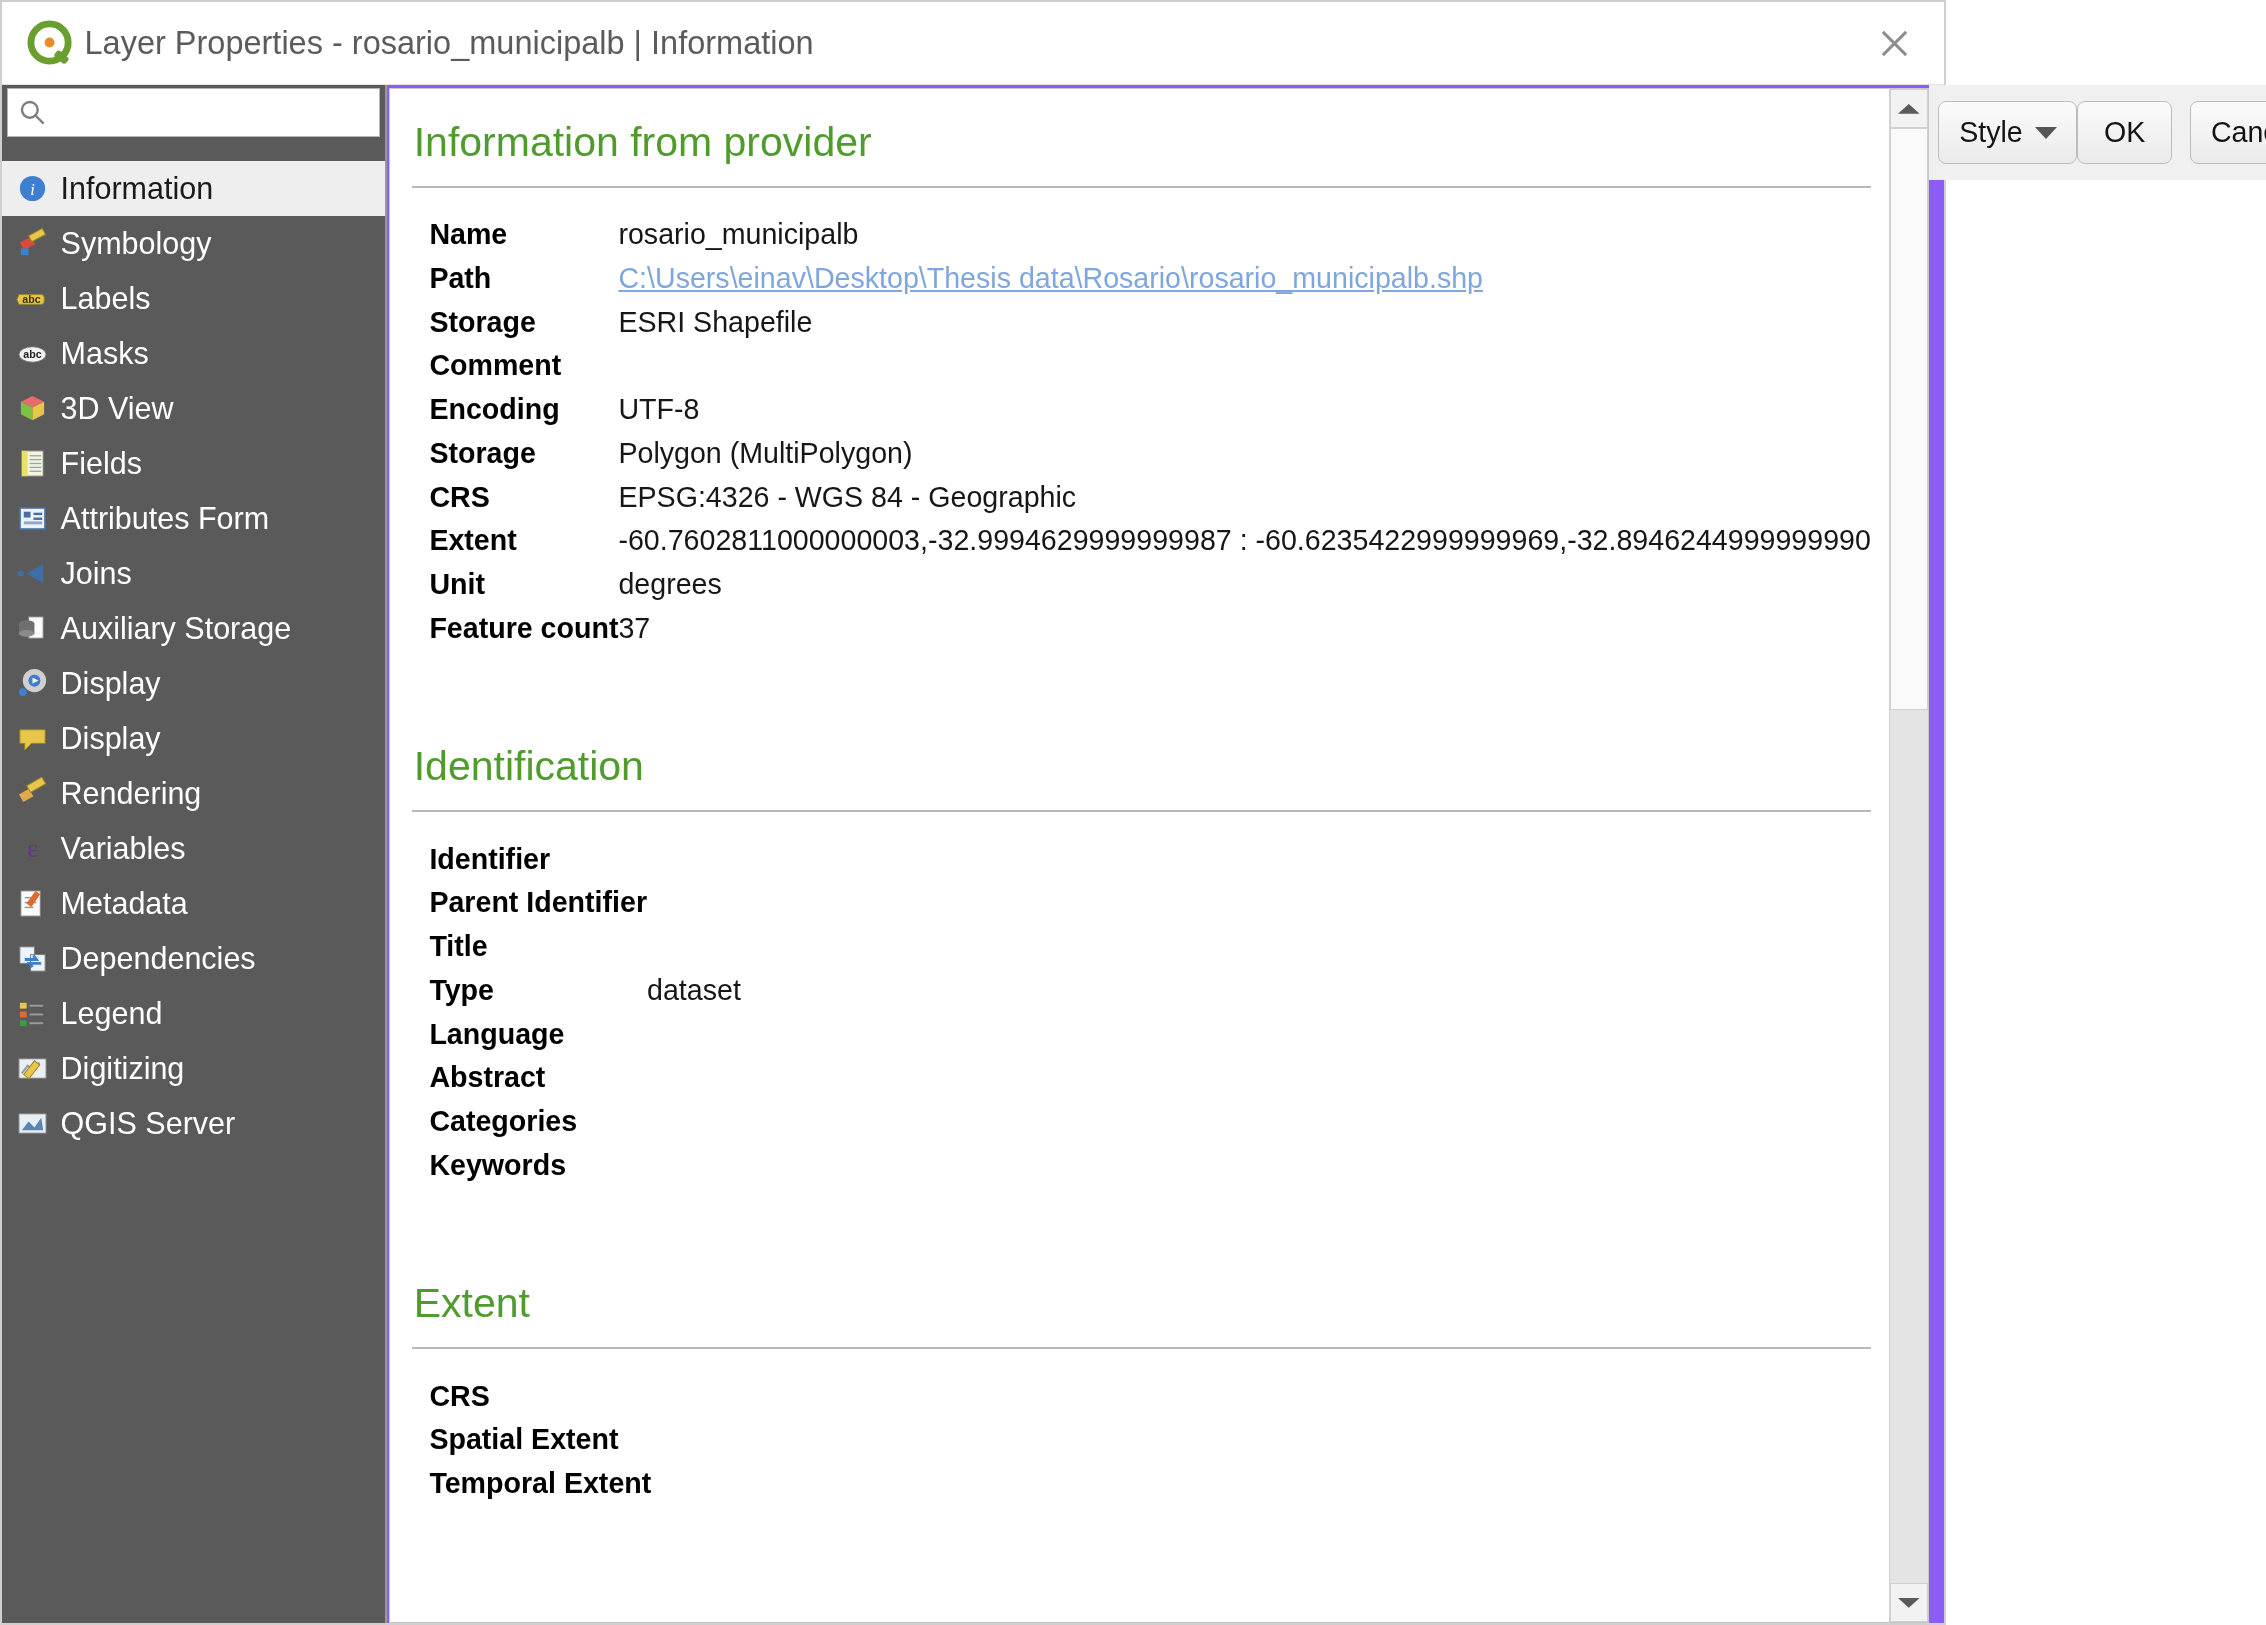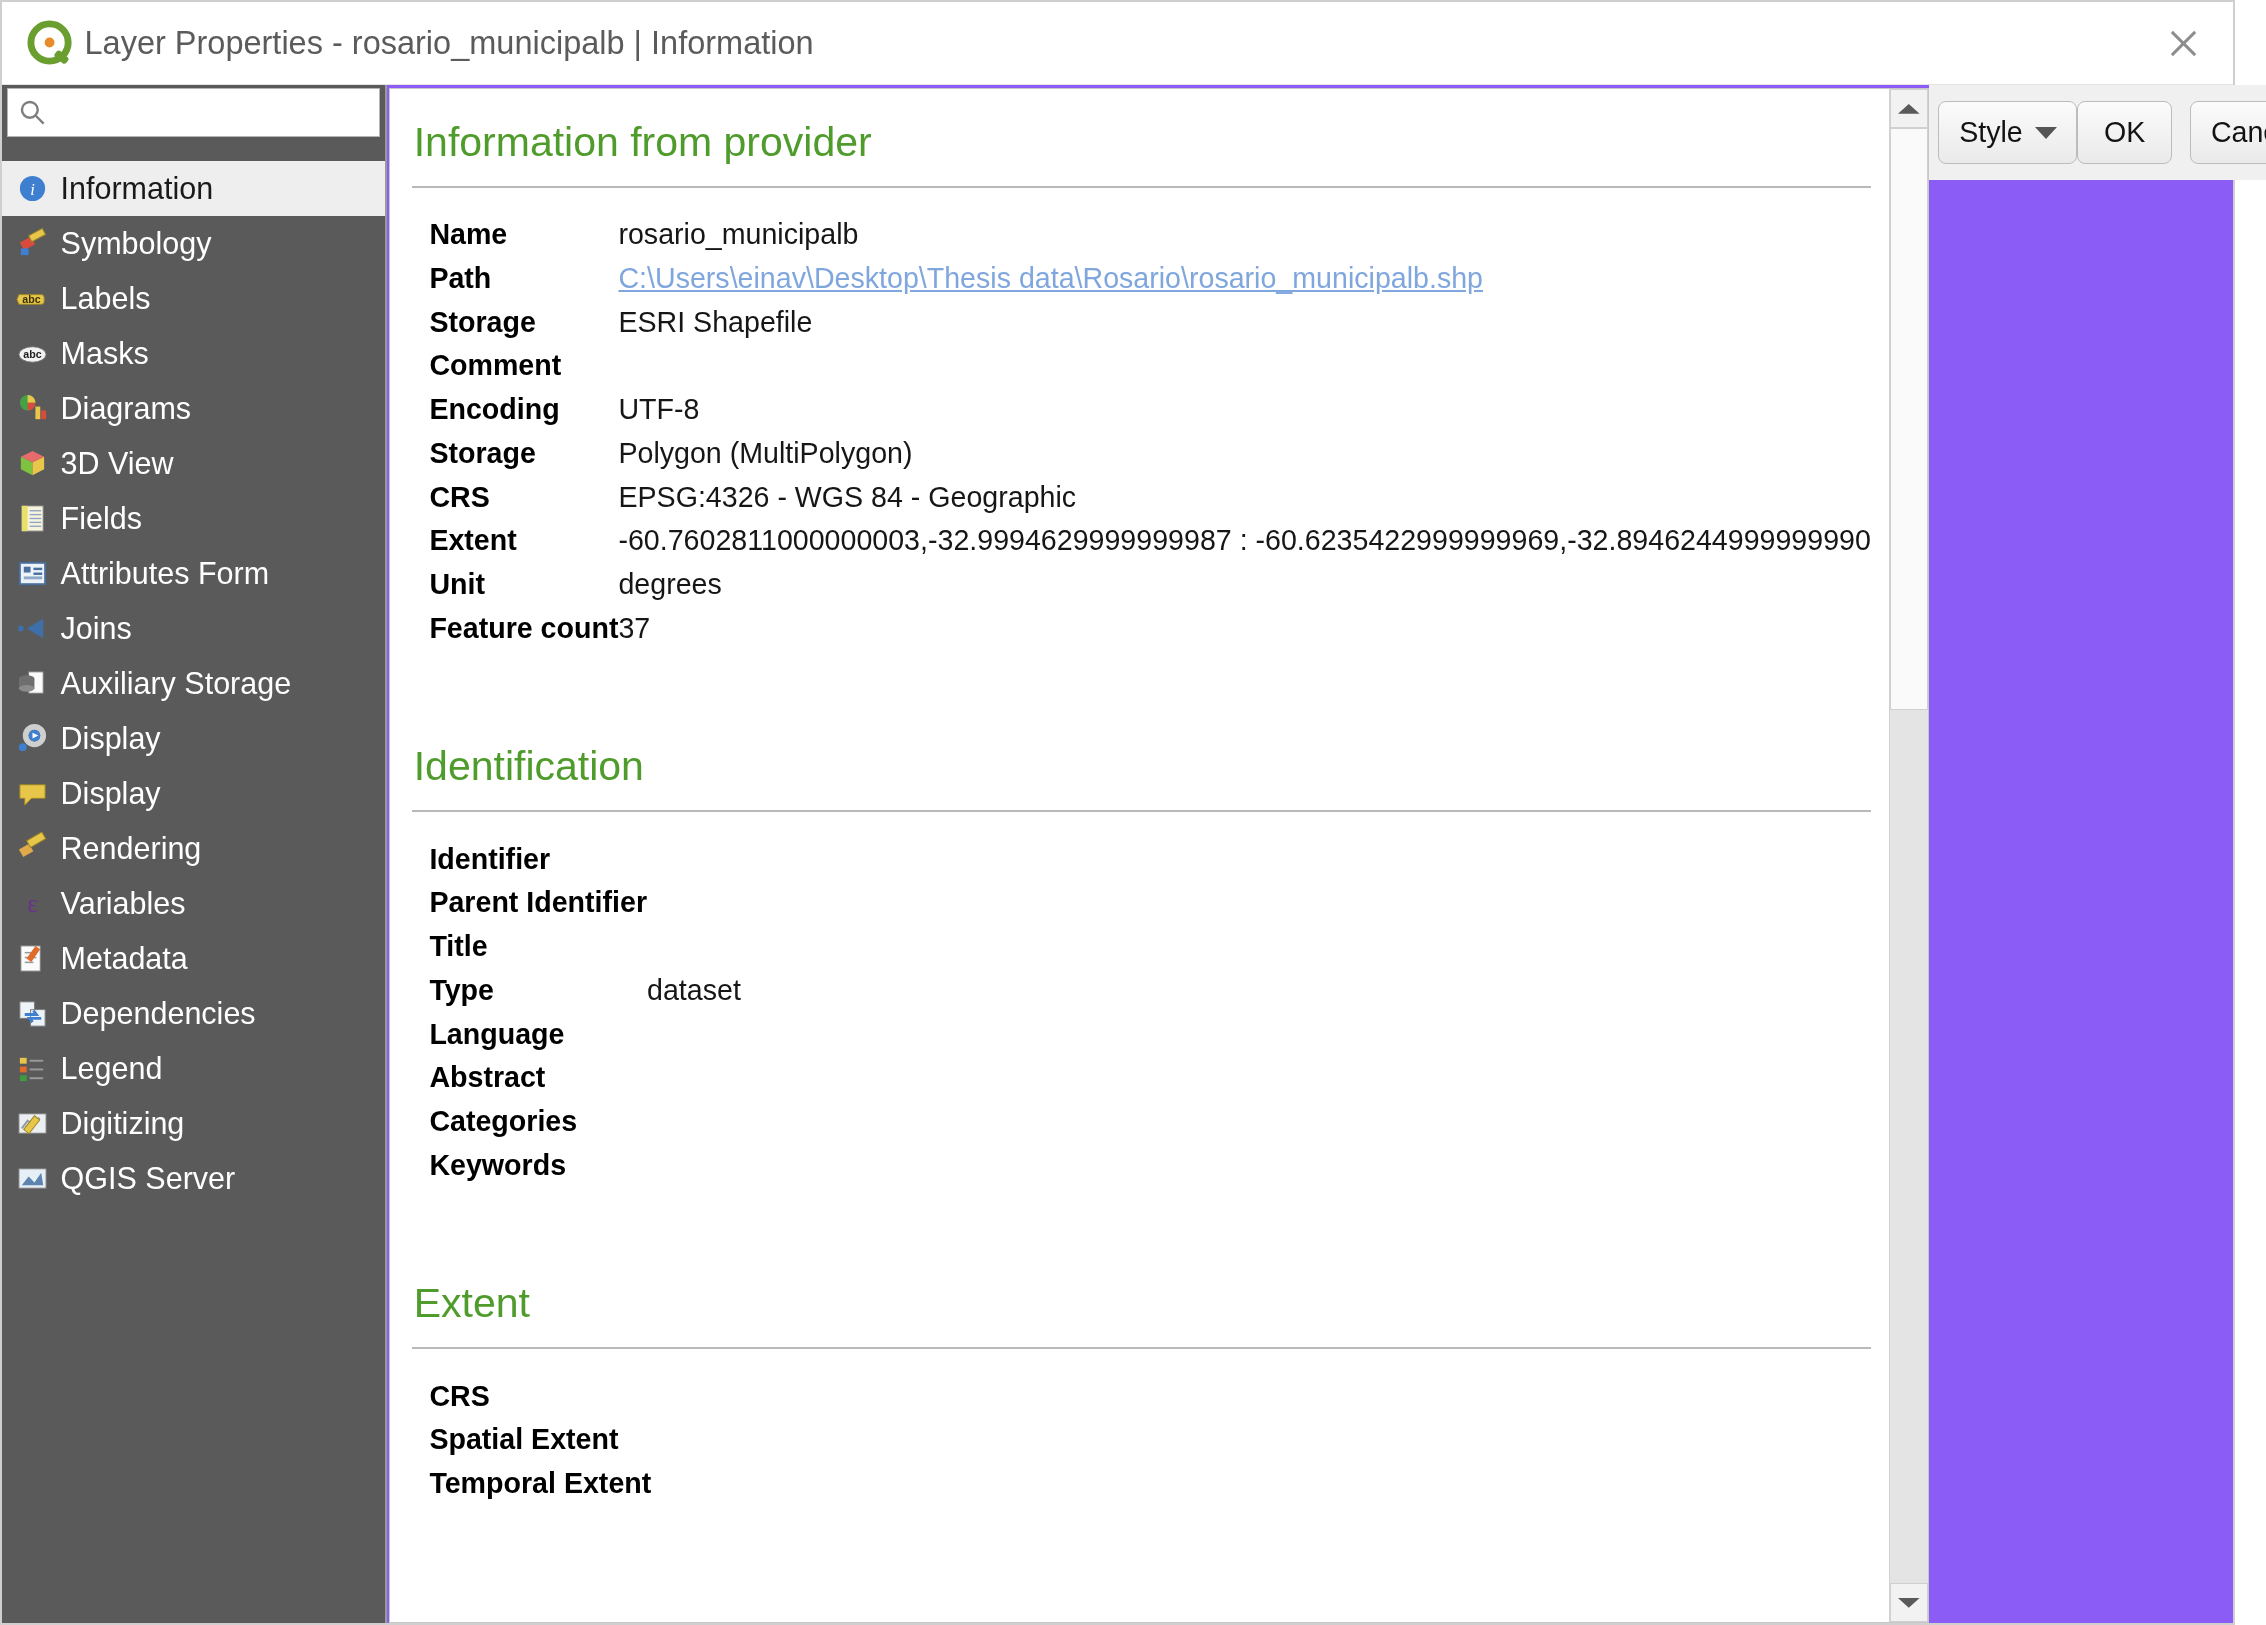--- a/index.html
+++ b/index.html
@@ -6,21 +6,21 @@
   html, body {
     margin: 0; padding: 0;
     width: 2267px; height: 1625px;
     overflow: hidden;
     background: #ffffff;
     font-family: "Liberation Sans", sans-serif;
   }
 
   #app {
     position: relative;
-    width: 2235px; height: 1625px;
+    width: 1946px; height: 1625px;
     background: #f0f0f0;
     display: flex;
     flex-direction: column;
     border: 2px solid #cfcfcf;
   }
 
   
   .titlebar {
     height: 83px;
     flex: 0 0 83px;
@@ -321,32 +321,20 @@
               <svg width="33" height="33" viewBox="0 0 34 34" style="font-size:31px">
                 <ellipse cx="17" cy="18" rx="14" ry="8" fill="#f2f2f2" stroke="#6f6f6f"></ellipse>
                 <text x="17" y="22" font-size="11" font-weight="bold" font-family="Liberation Sans, sans-serif" fill="#202020" text-anchor="middle">abc</text>
               </svg>
             </span>
             <span class="side-label">Masks</span>
           </div>
           <div class="side-item">
             <span class="side-ico">
               <svg width="33" height="33" viewBox="0 0 34 34">
-                <circle cx="12" cy="11" r="8" fill="#46a046"></circle>
-                <path d="M12 3 A8 8 0 0 1 20 11 L12 11 z" fill="#e8c64a"></path>
-                <path d="M12 11 L20 11 A8 8 0 0 1 12 19 z" fill="#d94b3c"></path>
-                <rect x="20" y="15" width="5" height="13" fill="#e8c64a"></rect>
-                <rect x="26" y="19" width="5" height="9" fill="#d94b3c"></rect>
-              </svg>
-            </span>
-            <span class="side-label">Diagrams</span>
-          </div>
-          <div class="side-item">
-            <span class="side-ico">
-              <svg width="33" height="33" viewBox="0 0 34 34">
                 <polygon points="17,4 29,10 17,16 5,10" fill="#e86b6b"></polygon>
                 <polygon points="5,10 17,16 17,29 5,23" fill="#7fc23f"></polygon>
                 <polygon points="29,10 17,16 17,29 29,23" fill="#e8c64a"></polygon>
               </svg>
             </span>
             <span class="side-label">3D View</span>
           </div>
           <div class="side-item">
             <span class="side-ico">
               <svg width="33" height="33" viewBox="0 0 34 34">

